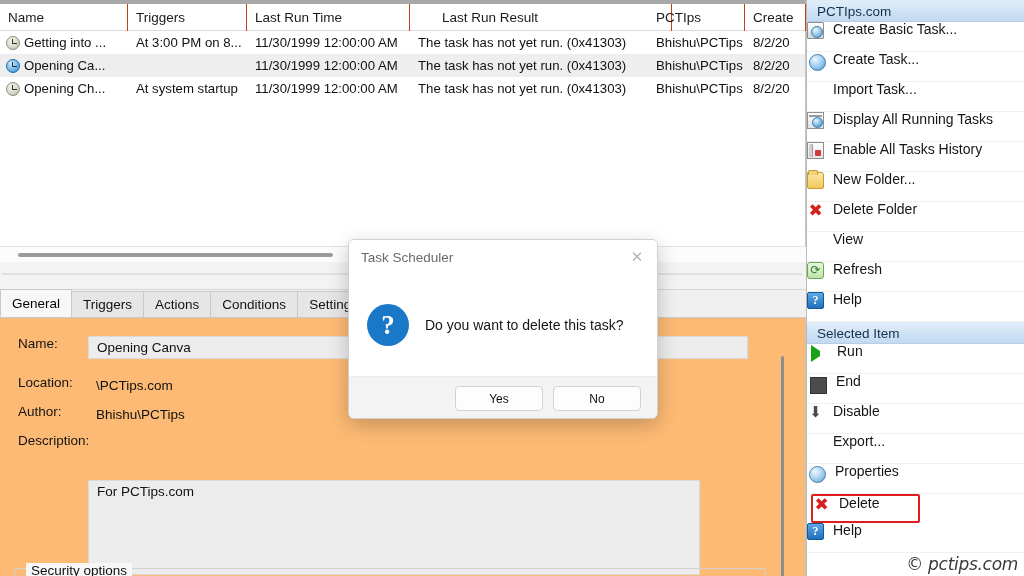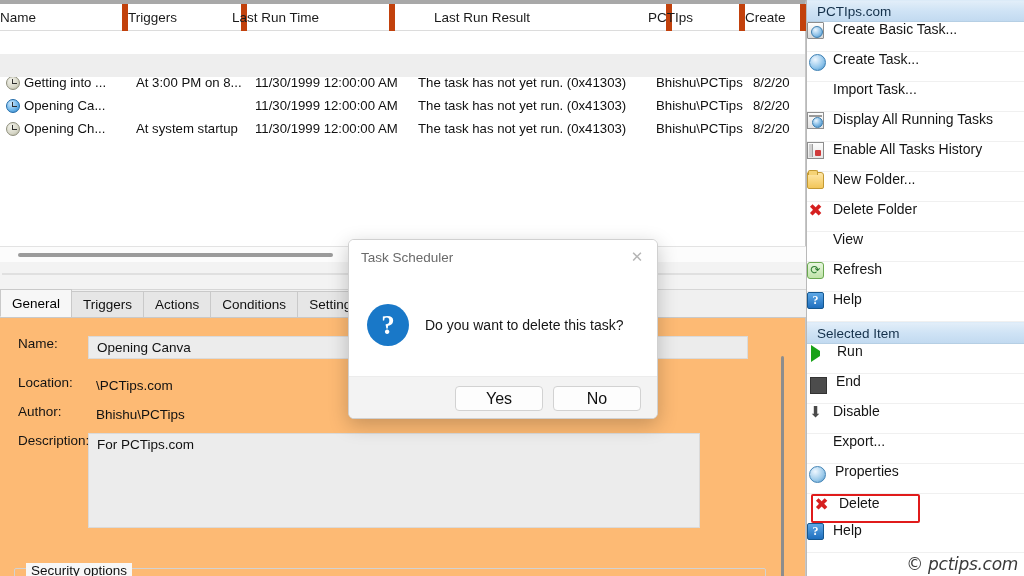--- a/index.html
+++ b/index.html
@@ -21,38 +21,38 @@
     border-right: 1px solid #c6c6c6;
   }
   #list-header {
     position: relative; height: 27px;
     background: #ffffff;
     border-bottom: 1px solid #dcdcdc;
   }
   .col-head {
     position: absolute; top: 0; height: 27px;
     display: flex; align-items: center;
-    padding-left: 0;
+    padding-left: 8px;
     font-size: 13.5px; color: #1b1b1b;
-    border-right: 6px solid #c2410c;
+    border-right: 1px solid #c2410c;
     white-space: nowrap; overflow: hidden;
   }
   #rows { position: relative; }
   .task-row {
     position: relative; height: 23px;
     display: block;
     white-space: nowrap;
   }
   .task-row.selected { background: #eeeeee; }
   .cell {
     position: absolute; top: 0; height: 23px;
     display: flex; align-items: center;
     padding-left: 8px;
     font-size: 13.2px; color: #111111;
-    white-space: nowrap; overflow: hidden; margin-top: 40px;
+    white-space: nowrap; overflow: hidden;
   }
   .cell.name { padding-left: 6px; }
   .clock-ico {
     width: 14px; height: 14px; flex: 0 0 14px;
     margin-right: 4px; border-radius: 50%;
     position: relative;
     background: radial-gradient(circle at 35% 30%, #f2f2ea 0%, #d7d7c8 60%, #a9a993 100%);
     border: 1px solid #8f8f7c;
   }
   .clock-ico.blue {
@@ -307,33 +307,33 @@
   #dialog-message { font-size: 14px; color: #161616; }
   #dialog-footer {
     height: 44px; background: #f3f3f3; border-top: 1px solid #ececec;
     display: flex; align-items: center; justify-content: flex-end;
     padding-right: 16px; gap: 10px;
   }
   .dlg-btn {
     width: 88px; height: 25px;
     display: flex; align-items: center; justify-content: center;
     background: #fdfdfd; border: 1px solid #d2d2d2; border-radius: 4px;
-    font-size: 16px; color: #111;
+    font-size: 12px; color: #111;
   }
 </style>
 </head>
 <body>
 
 <div id="app">
 
   <div id="task-list-pane">
     <div id="list-header">
         <div class="col-head" style="left: 0px; width: 128px;">Name</div>
         <div class="col-head" style="left: 128px; width: 119px;">Triggers</div>
-        <div class="col-head" style="left: 232px; width: 163px;">Last Run Time</div>
+        <div class="col-head" style="left: 247px; width: 163px;">Last Run Time</div>
         <div class="col-head" style="left: 410px; width: 238px; margin-left: 24px;">Last Run Result</div>
         <div class="col-head" style="left: 648px; width: 97px;">PCTIps</div>
         <div class="col-head" style="left: 745px; width: 61px;">Create</div>
       </div>
     <div id="rows">
         <div class="task-row">
           <div class="cell name" style="left: 0px; width: 128px;">
             <span class="clock-ico"></span>
             <span>Getting into ...</span>
           </div>
@@ -394,21 +394,21 @@
         <div class="field-plain">\PCTips.com</div>
       </div>
 
       <div class="field-row" style="top:86px; width:760px;">
         <div class="field-label">Author:</div>
         <div class="field-plain">Bhishu\PCTips</div>
       </div>
 
       <div class="field-row" style="top:115px; width:760px;">
         <div class="field-label">Description:</div>
-        <div class="field-box" style="width:612px; height:95px;">For PCTips.com</div>
+        <div class="field-box" style="width:612px; height:95px;margin-top:47px;">For PCTips.com</div>
       </div>
 
       <div id="sec-group"></div>
       <div id="sec-label">Security options</div>
 
       <div id="detail-vscroll">
         <div id="detail-vscroll-thumb"></div>
       </div>
     </div>
   </div>

